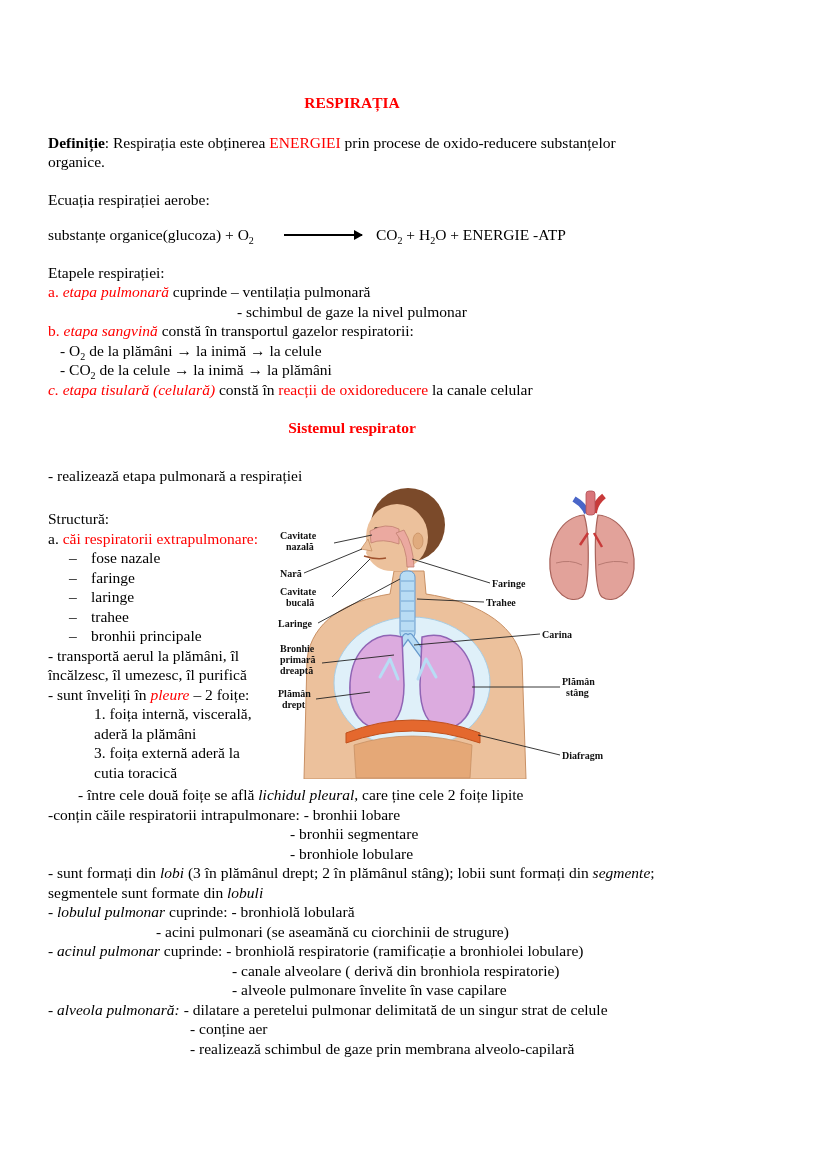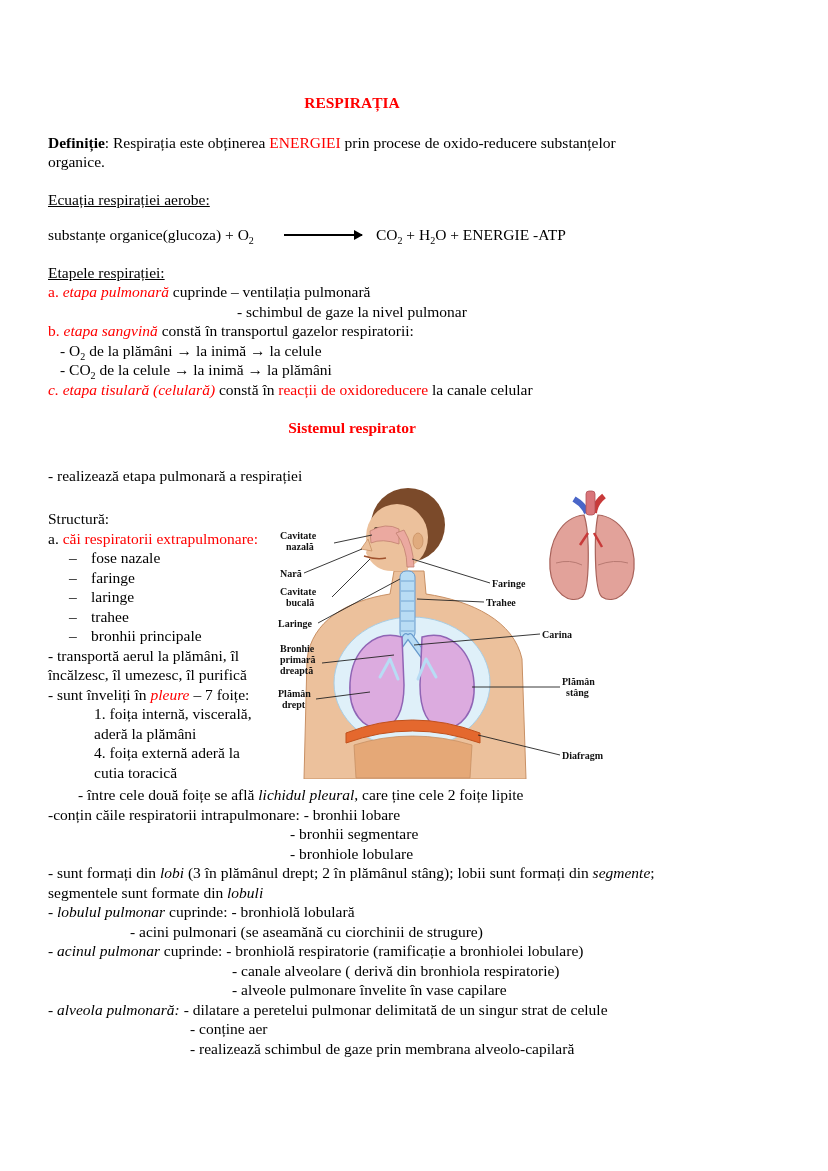--- a/index.html
+++ b/index.html
@@ -7,27 +7,27 @@
     width:704px; height:1171px; box-sizing:border-box;
     padding:93px 48px 0 48px;
     font-family:"Liberation Serif", serif;
     font-size:15.5px; color:#000; line-height:19.5px;
     position:relative; overflow:hidden; background:#fff;
   }
   .ln { min-height:19.5px; }
   .red { color:#ff0000; }
   .b { font-weight:bold; }
   .it { font-style:italic; }
-  .u { text-decoration:underline; }
+  .u { }
   .center { text-align:center; }
   sub { font-size:0.65em; line-height:0; }
   .mt13{margin-top:28px}.mt16{margin-top:16px}.mt18{margin-top:18px}
   .mt19{margin-top:19px}.mt20{margin-top:20px}.mt24{margin-top:24px}.mt34{margin-top:34px}
   .ind12{margin-left:12px}.ind30{margin-left:30px}.ind46{margin-left:46px}
-  .ind142{margin-left:142px}.ind182{margin-left:82px}.ind184{margin-left:184px}
+  .ind142{margin-left:142px}.ind182{margin-left:108px}.ind184{margin-left:184px}
   .ind189{margin-left:189px}.ind242{margin-left:242px}
   .bullet{margin-left:21px}
   .bullet .dash{display:inline-block;width:22px}
   .arrow { display:inline-block; position:relative; width:78px; height:2px; background:#000;
            vertical-align:4px; margin:0 14px 0 30px; }
   .arrow::after { content:""; position:absolute; right:-1px; top:-4px;
                   border-left:9px solid #000; border-top:5px solid transparent;
                   border-bottom:5px solid transparent; }
   .diagram-float { float:right; width:382px; height:292px; margin:2px 0 6px 10px; }
   .clearfloat { clear:right; }
@@ -142,24 +142,24 @@
 
   <div class="ln bullet"><span class="dash">–</span><span>fose nazale</span></div>
   <div class="ln bullet"><span class="dash">–</span><span>faringe</span></div>
   <div class="ln bullet"><span class="dash">–</span><span>laringe</span></div>
   <div class="ln bullet"><span class="dash">–</span><span>trahee</span></div>
   <div class="ln bullet"><span class="dash">–</span><span>bronhii principale</span></div>
 
   <div class="ln">- transportă aerul la plămâni, îl încălzesc, îl umezesc, îl purifică</div>
 
 
-  <div class="ln"><span>- sunt înveliți în </span><span class="red it">pleure</span><span> – 7 foițe:</span></div>
+  <div class="ln"><span>- sunt înveliți în </span><span class="red it">pleure</span><span> – 2 foițe:</span></div>
 
   <div class="ln ind46">1. foița internă, viscerală, aderă la plămâni</div>
-  <div class="ln ind46">4. foița externă aderă la cutia toracică</div>
+  <div class="ln ind46">3. foița externă aderă la cutia toracică</div>
 
   <div class="ln ind30 clearfloat"><span>- între cele două foițe se află </span><span class="it">lichidul pleural</span><span>, care ține cele 2 foițe lipite</span></div>
 
   <div class="ln">-conțin căile respiratorii intrapulmonare: - bronhii lobare</div>
   <div class="ln ind242">- bronhii segmentare</div>
   <div class="ln ind242">- bronhiole lobulare</div>
 
   <div class="ln"><span>- sunt formați din </span><span class="it">lobi</span><span> (3 în plămânul drept; 2 în plămânul stâng); lobii sunt formați din </span><span class="it">segmente</span><span>; segmentele sunt formate din </span><span class="it">lobuli</span></div>
 
   <div class="ln"><span>- </span><span class="it">lobulul pulmonar</span><span> cuprinde: - bronhiolă lobulară</span></div>

